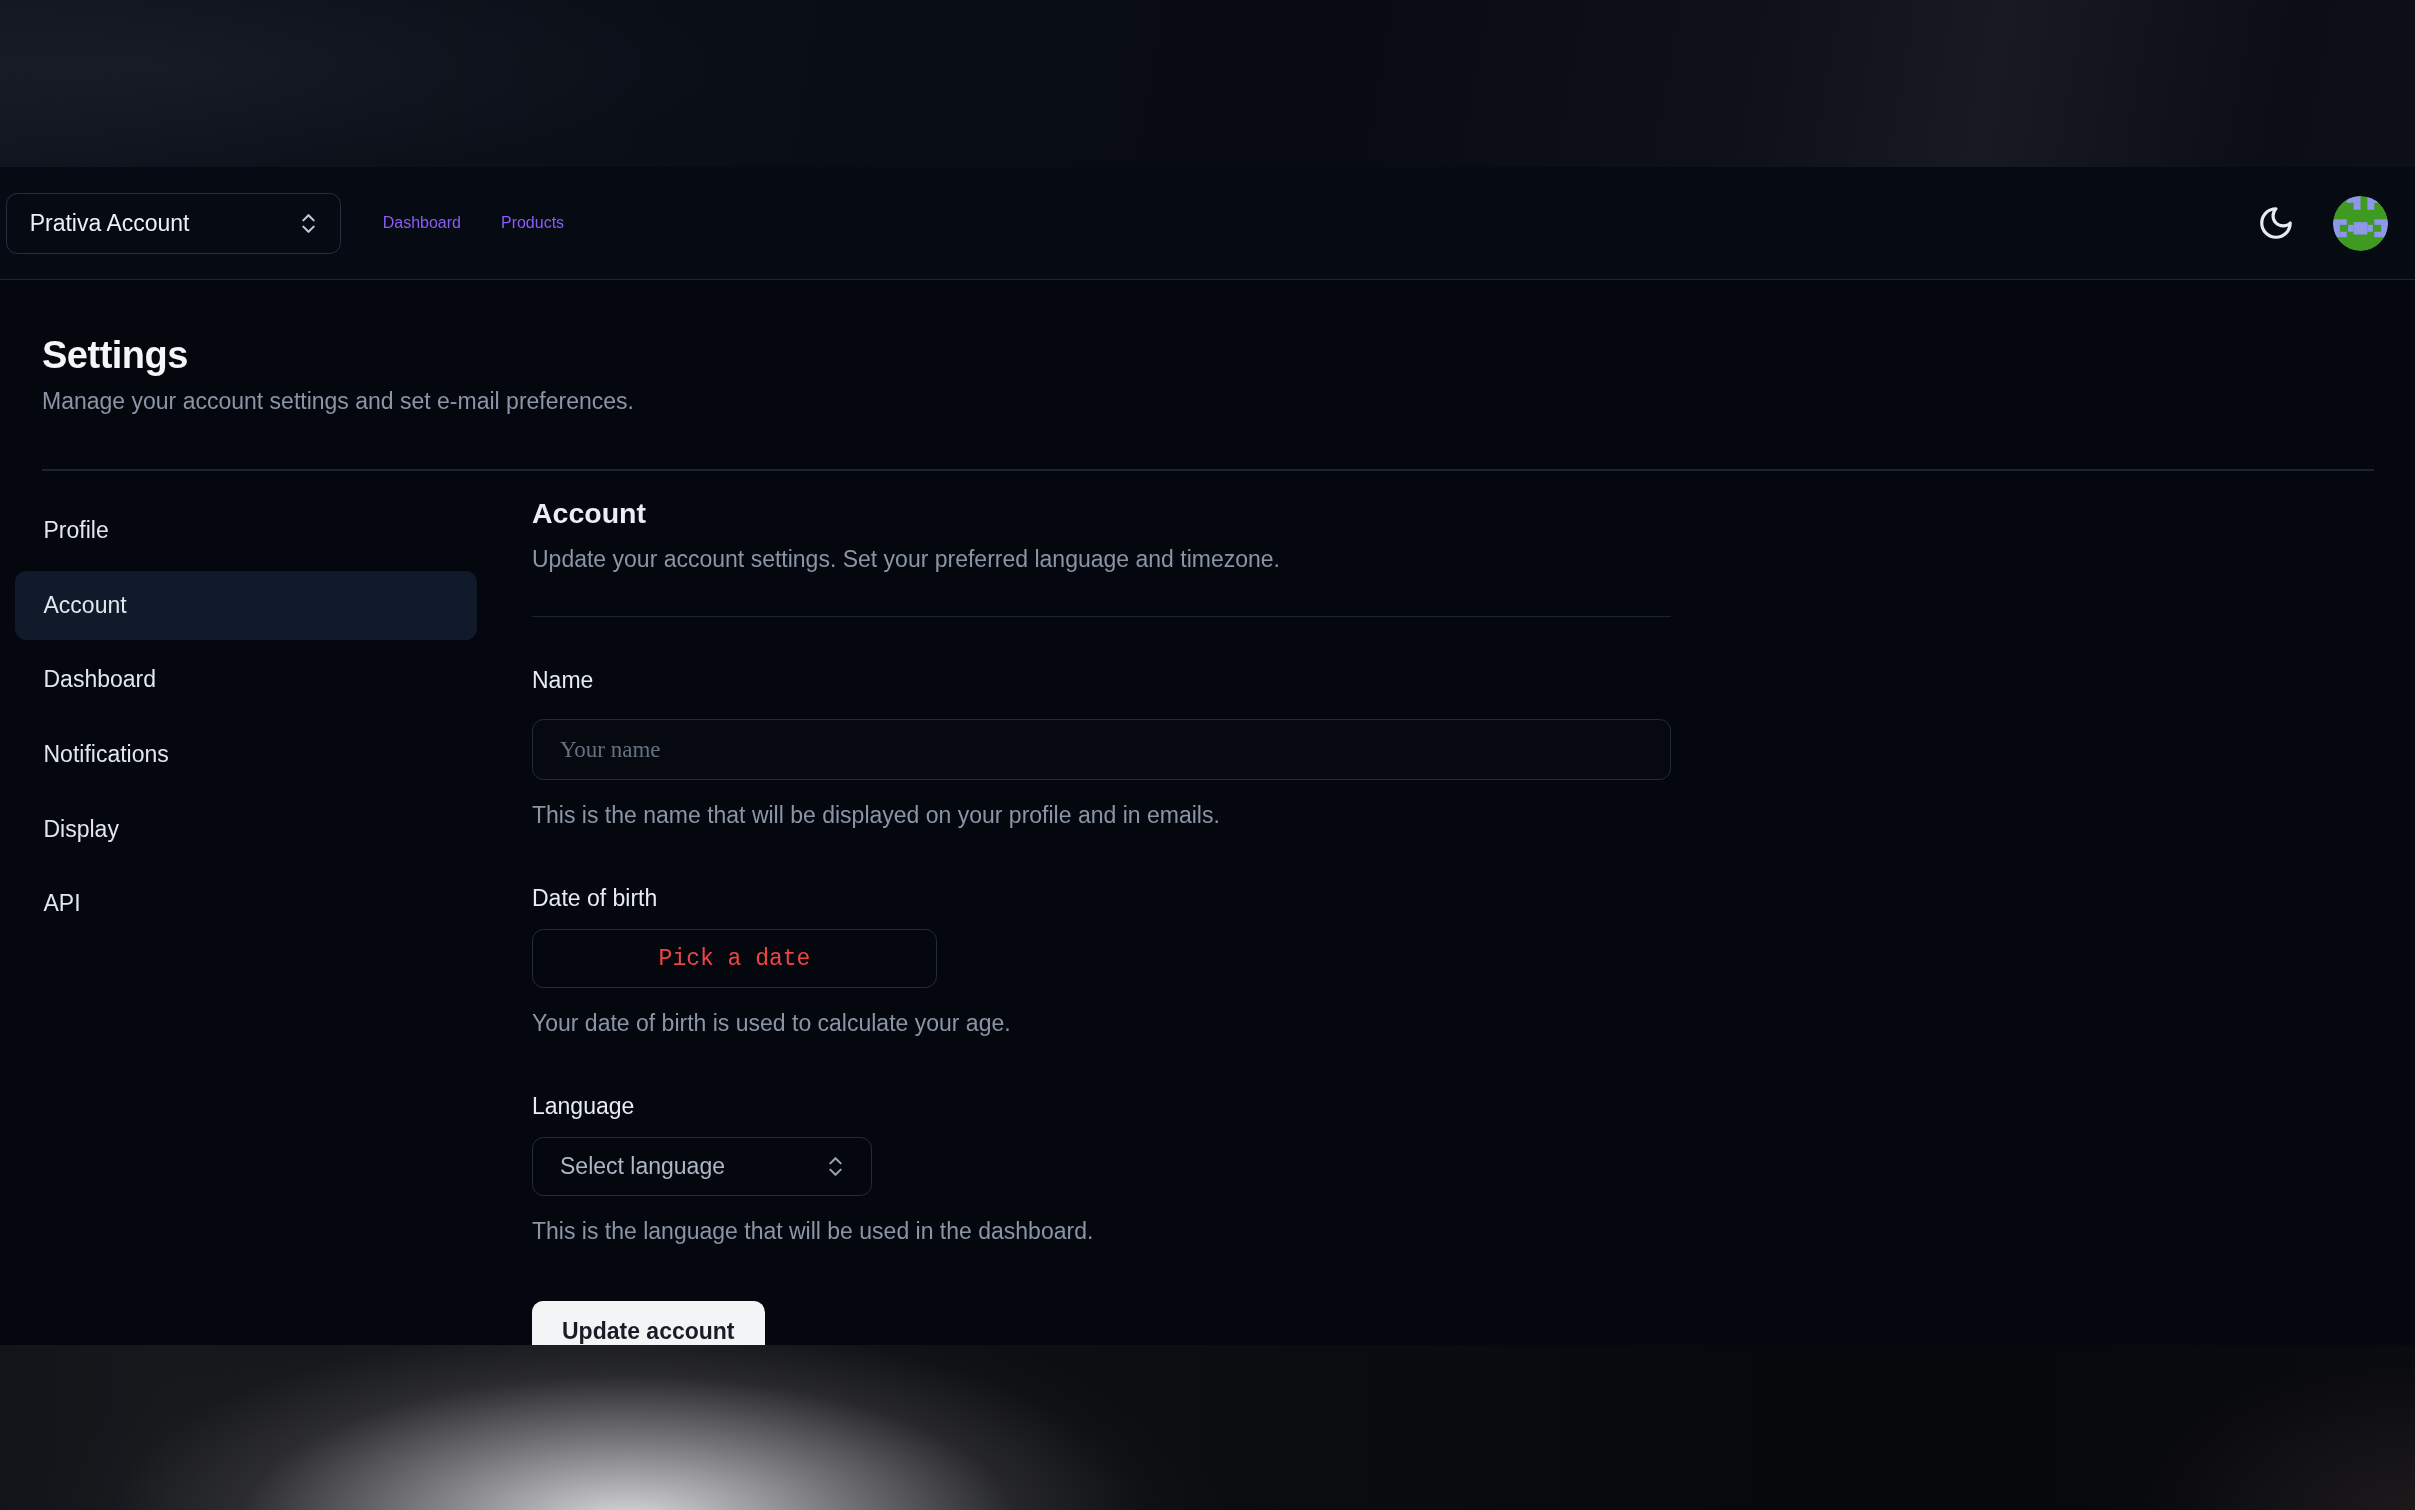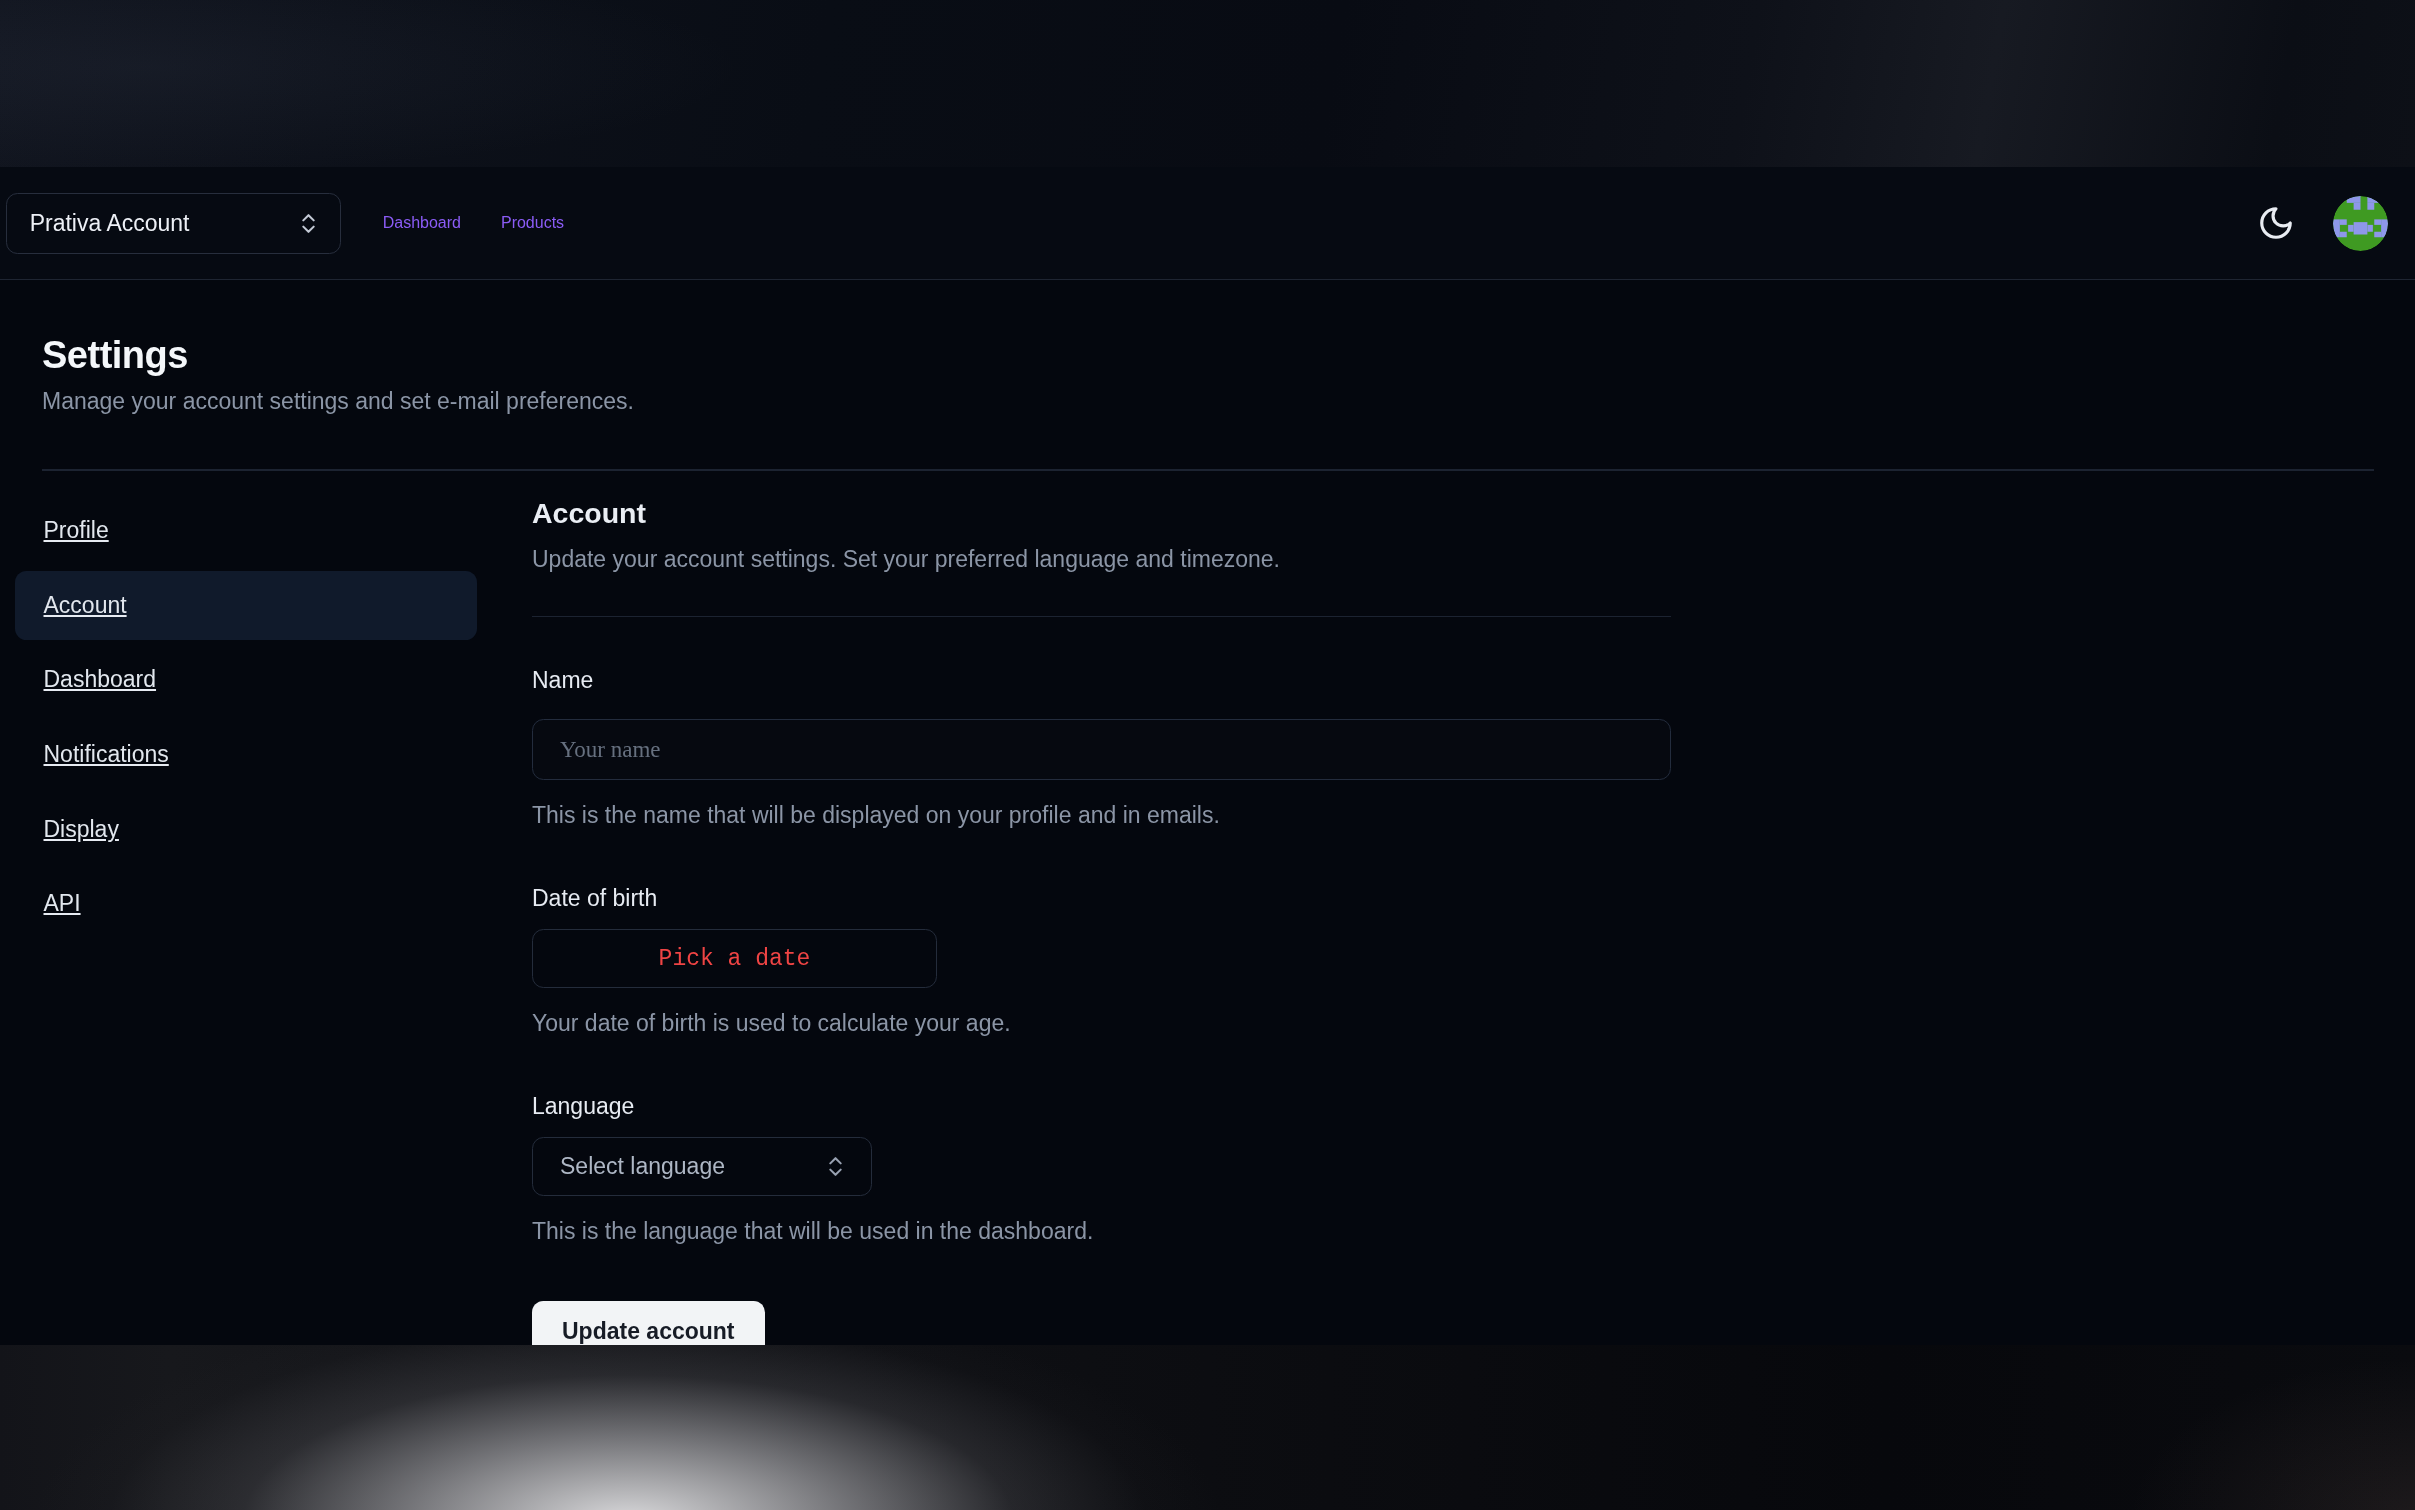--- a/index.html
+++ b/index.html
@@ -38,21 +38,21 @@
 
   
   .page-header { position:absolute; top:296px; left:0; width:100%; padding:38px 42px 0; }
   .page-title { font-size:38px; line-height:42px; font-weight:700; letter-spacing:-0.5px; color:#f4f7fa; }
   .page-subtitle { margin-top:11.4px; font-size:23px; line-height:28.5px; color:#8b95a6; }
   .header-divider { margin-top:53px; height:1.9px; background:#1c2331; }
 
   
   .sidebar {
     position:absolute; top:496px; left:15px; width:462px;
-    display:flex; flex-direction:column; gap:5.7px;text-decoration:underline;
+    display:flex; flex-direction:column; gap:5.7px;
   }
   .sidebar-item {
     height:69px; border-radius:11.4px; display:flex; align-items:center;
     padding:0 28.5px; font-size:23px; color:#e2e7ee; cursor:pointer;
   }
   .sidebar-item.active { background:#101a2b; }
 
   
   .main { position:absolute; top:496px; left:532px; width:1139px; }
   .section-title { font-size:28.5px; line-height:34px; font-weight:600; color:#eaeef4; }

